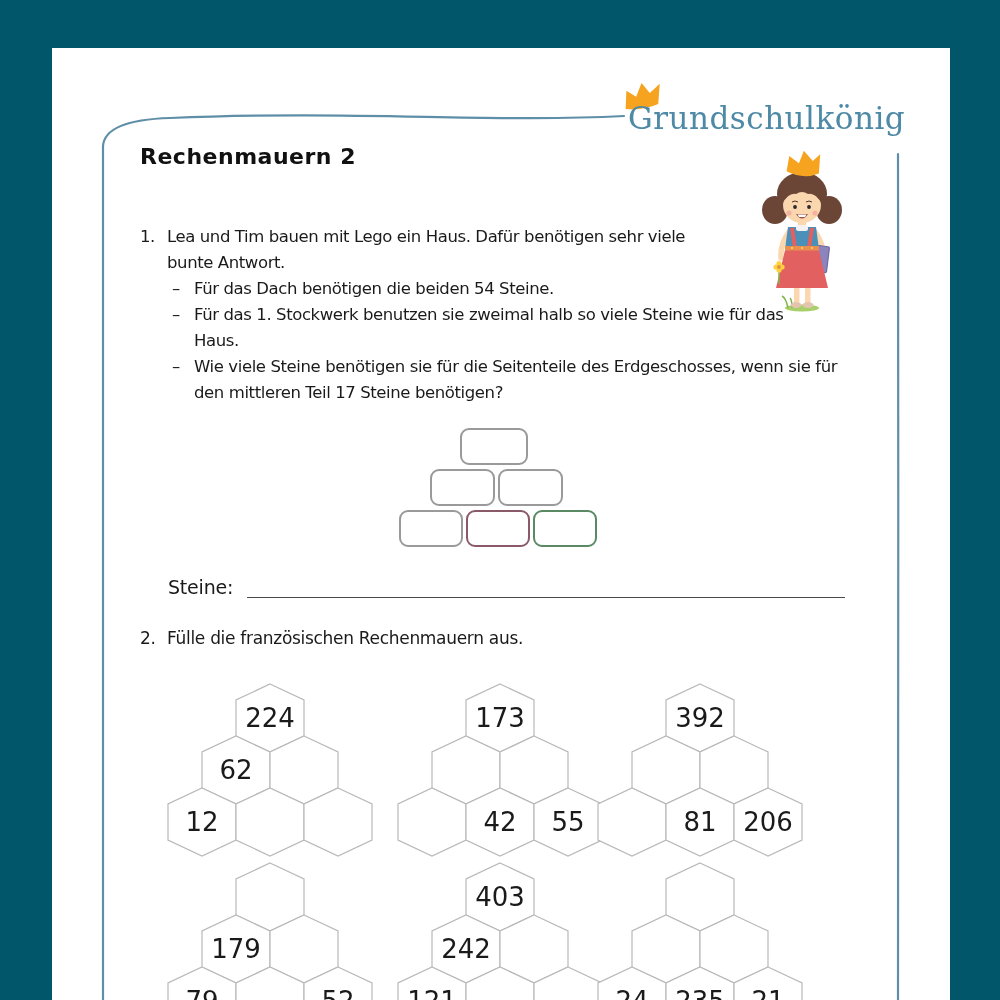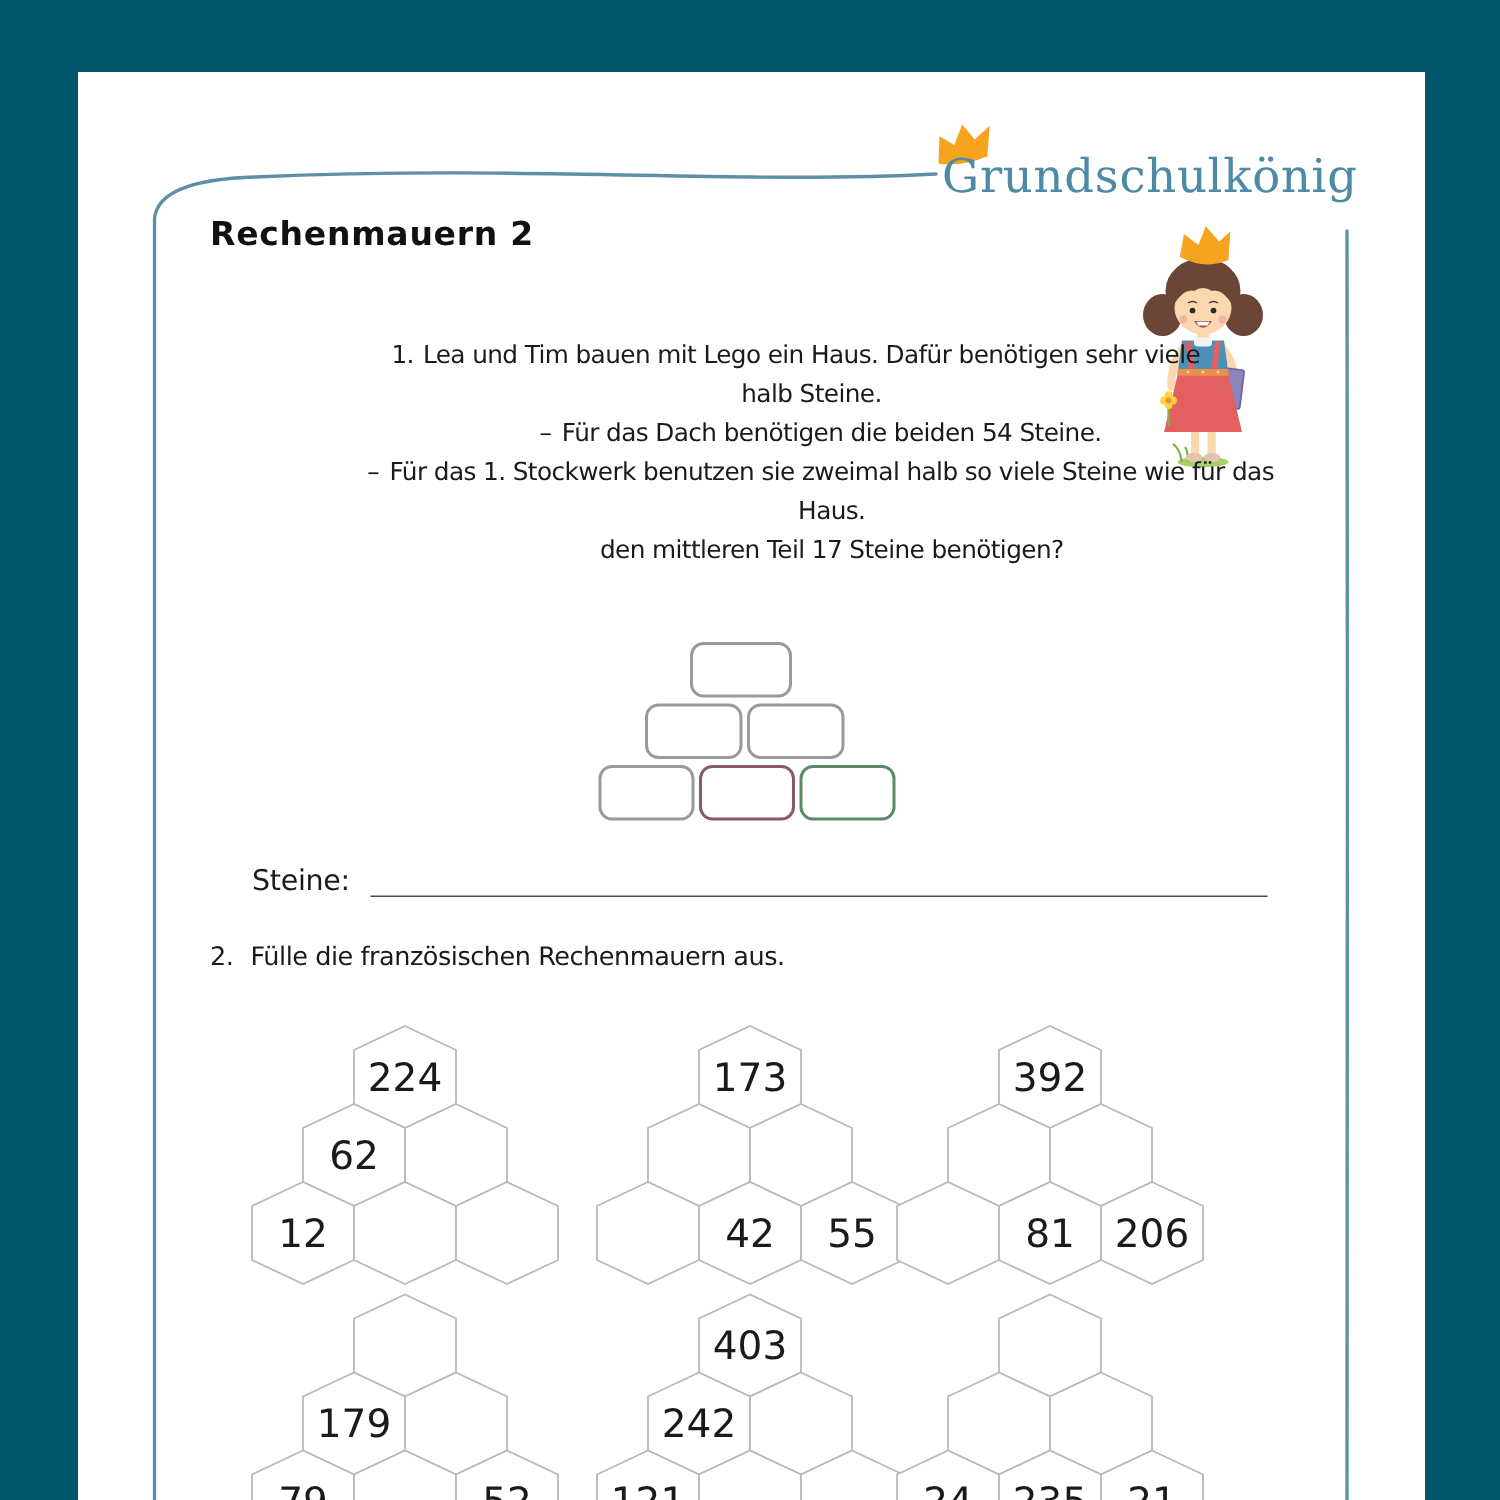--- a/index.html
+++ b/index.html
@@ -6,21 +6,21 @@
   body{width:1000px;height:1000px;overflow:hidden;font-family:"DejaVu Sans",sans-serif;}
   .canvas{position:relative;width:1000px;height:1000px;background:#02566a;padding-left:46px;}
   .page{position:absolute;left:52px;top:48px;width:898px;height:952px;background:#ffffff;overflow:hidden;}
   .border-svg{position:absolute;left:0;top:0;width:898px;height:952px;pointer-events:none;}
   .logo{position:absolute;left:566px;top:28px;width:300px;height:70px;}
   .crown-svg{position:absolute;left:2px;top:4px;width:44px;height:30px;}
   .logo-text{position:absolute;left:10px;top:24px;font-family:"DejaVu Serif",serif;font-size:31px;color:#4e89a6;letter-spacing:0.5px;white-space:nowrap;}
   .title{position:absolute;left:88px;top:96px;margin:0;font-size:22px;font-weight:bold;color:#111;letter-spacing:0.5px;}
   .princess-svg{position:absolute;left:700px;top:100px;width:105px;height:165px;}
   .task1{position:absolute;left:88px;top:176px;width:775px;color:#1a1a1a;}
-  .line{height:26px;line-height:26px;font-size:16.5px;letter-spacing:-0.4px;white-space:nowrap;text-align:center;}
+  .line{height:26px;line-height:26px;font-size:16.5px;letter-spacing:-0.4px;white-space:nowrap;}
   .line .num{display:inline-block;width:27px;}
   .ind1{padding-left:27px;}
   .bull .dash{display:inline-block;width:22px;padding-left:32px;}
   .ind2{padding-left:54px;}
   .brick{position:absolute;background:#fff;border:2px solid #9a9a9a;border-radius:9px;box-sizing:border-box;}
   .answer-row{position:absolute;left:116px;top:528px;width:700px;height:30px;}
   .answer-label{font-size:19px;color:#1a1a1a;letter-spacing:-0.2px;}
   .answer-line{position:absolute;left:79px;top:20px;width:598px;border-bottom:1.6px solid #4a4a4a;height:1px;}
   .task2{position:absolute;left:88px;top:580px;font-size:17px;color:#1a1a1a;letter-spacing:-0.3px;white-space:nowrap;}
   .task2 .num{display:inline-block;width:27px;}
@@ -82,24 +82,25 @@
       <path d="M40 54 Q43 52 46 54 M54 54 Q57 52 60 54" stroke="#4a332a" stroke-width="1" fill="none"></path>
       <circle cx="37" cy="65" r="2.6" fill="#f6b1a0"></circle>
       <circle cx="63" cy="65" r="2.6" fill="#f6b1a0"></circle>
       <path d="M44 66 Q50 75 56 66 Z" fill="#9c4f42"></path>
       <path d="M45.5 66.5 L54.5 66.5 L53 69 L47 69 Z" fill="#ffffff"></path>
       <path d="M34 22 L38 7 L47 15 L53 3 L61 14 L69 8 L66 27 Q50 32 34 22 Z" fill="#f6a41f" transform="rotate(-5 50 16)"></path>
     </svg>
 
     <div class="task1" id="task1-lines">
         <div class="line "><span class="num">1.</span>Lea und Tim bauen mit Lego ein Haus. Dafür benötigen sehr viele</div>
-        <div class="line ind1">halb Steine.</div>
+        <div class="line ind1">bunte Antwort.</div>
         <div class="line bull"><span class="dash">–</span>Für das Dach benötigen die beiden 54 Steine.</div>
         <div class="line bull"><span class="dash">–</span>Für das 1. Stockwerk benutzen sie zweimal halb so viele Steine wie für das</div>
         <div class="line ind2">Haus.</div>
+        <div class="line bull"><span class="dash">–</span>Wie viele Steine benötigen sie für die Seitenteile des Erdgeschosses, wenn sie für</div>
         <div class="line ind2">den mittleren Teil 17 Steine benötigen?</div>
       </div>
 
     <div id="brick-pyramid">
         <div class="brick" style="left: 408px; top: 380px; width: 68px; height: 37px; border-color: rgb(154, 154, 154);"></div>
         <div class="brick" style="left: 378px; top: 421px; width: 65px; height: 37px; border-color: rgb(154, 154, 154);"></div>
         <div class="brick" style="left: 446px; top: 421px; width: 65px; height: 37px; border-color: rgb(154, 154, 154);"></div>
         <div class="brick" style="left: 347px; top: 462px; width: 64px; height: 37px; border-color: rgb(154, 154, 154);"></div>
         <div class="brick" style="left: 414px; top: 462px; width: 64px; height: 37px; border-color: rgb(138, 90, 104);"></div>
         <div class="brick" style="left: 481px; top: 462px; width: 64px; height: 37px; border-color: rgb(90, 138, 100);"></div>

